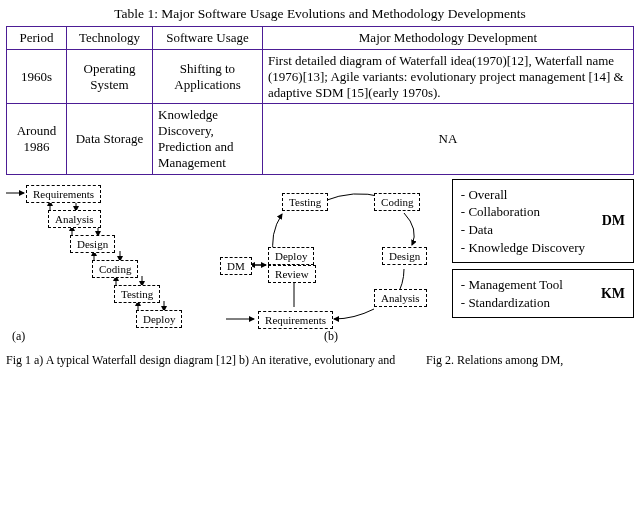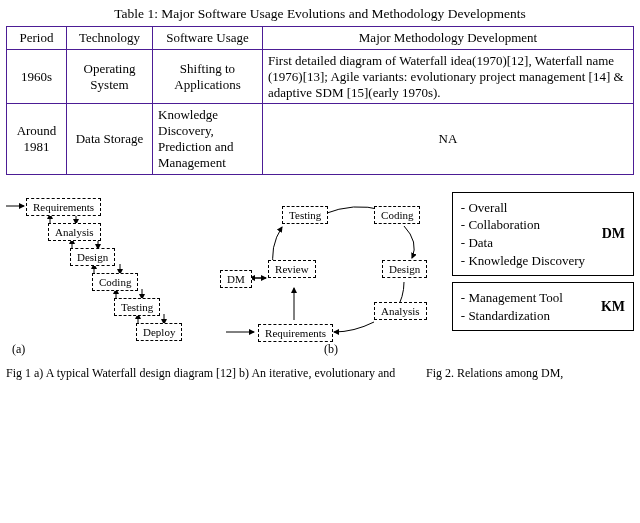--- a/index.html
+++ b/index.html
@@ -32,21 +32,21 @@
   td.center { text-align: center; }
   td.left { text-align: left; }
   col.c1 { width: 60px; }
   col.c2 { width: 86px; }
   col.c3 { width: 110px; }
   col.c4 { width: auto; }
 
   .figrow {
     display: flex;
     align-items: flex-start;
-    margin-top: 17px;
+    margin-top: 4px;
     gap: 10px;
   }
   .fig-a { width: 200px; height: 170px; position: relative; }
   .fig-b { width: 230px; height: 170px; position: relative; }
   .fig-c { width: 184px; height: 170px; }
 
   .dbox {
     position: absolute;
     border: 1px dashed #000;
     background: #fff;
@@ -108,21 +108,21 @@
     </tr>
   </thead>
   <tbody>
     <tr>
       <td class="center">1960s</td>
       <td class="center">Operating System</td>
       <td class="center">Shifting to Applications</td>
       <td class="left">First detailed diagram of Waterfall idea(1970)[12], Waterfall name (1976)[13]; Agile variants: evolutionary project management [14] &amp; adaptive SDM [15](early 1970s).</td>
     </tr>
     <tr>
-      <td class="center">Around 1981</td>
+      <td class="center">Around 1986</td>
       <td class="center">Data Storage</td>
       <td class="left">Knowledge Discovery, Prediction and Management</td>
       <td class="center">NA</td>
     </tr>
   </tbody>
 </table>
 
 <div class="figrow">
 
   <div class="fig-a">
@@ -171,21 +171,21 @@
       <path d="M160,130 Q140,140 120,140" fill="none" stroke="#000" marker-end="url(#ah2)"></path>
       <line x1="36" y1="86" x2="52" y2="86" stroke="#000" marker-end="url(#ah2)"></line>
       <line x1="52" y1="86" x2="36" y2="86" stroke="#000" marker-end="url(#ah2)"></line>
     </svg>
     <div class="dbox" style="left:68px;  top:14px;">Testing</div>
     <div class="dbox" style="left:160px; top:14px;">Coding</div>
     <div class="dbox" style="left:54px;  top:68px;">Deploy</div>
     <div class="dbox" style="left:168px; top:68px;">Design</div>
     <div class="dbox" style="left:6px;   top:78px;">DM</div>
 
-    <div class="dbox" style="left:54px;  top:68px;">Review</div>
+    <div class="dbox" style="left:54px;  top:86px;">Review</div>
     <div class="dbox" style="left:160px; top:110px;">Analysis</div>
     <div class="dbox" style="left:44px;  top:132px;">Requirements</div>
     <div class="tag" style="left:110px; top:150px;">(b)</div>
   </div>
 
   <div class="fig-c">
     <div class="cbox">
       <div class="line">Overall</div>
       <div class="line">Collaboration</div>
       <div class="line">Data</div>

